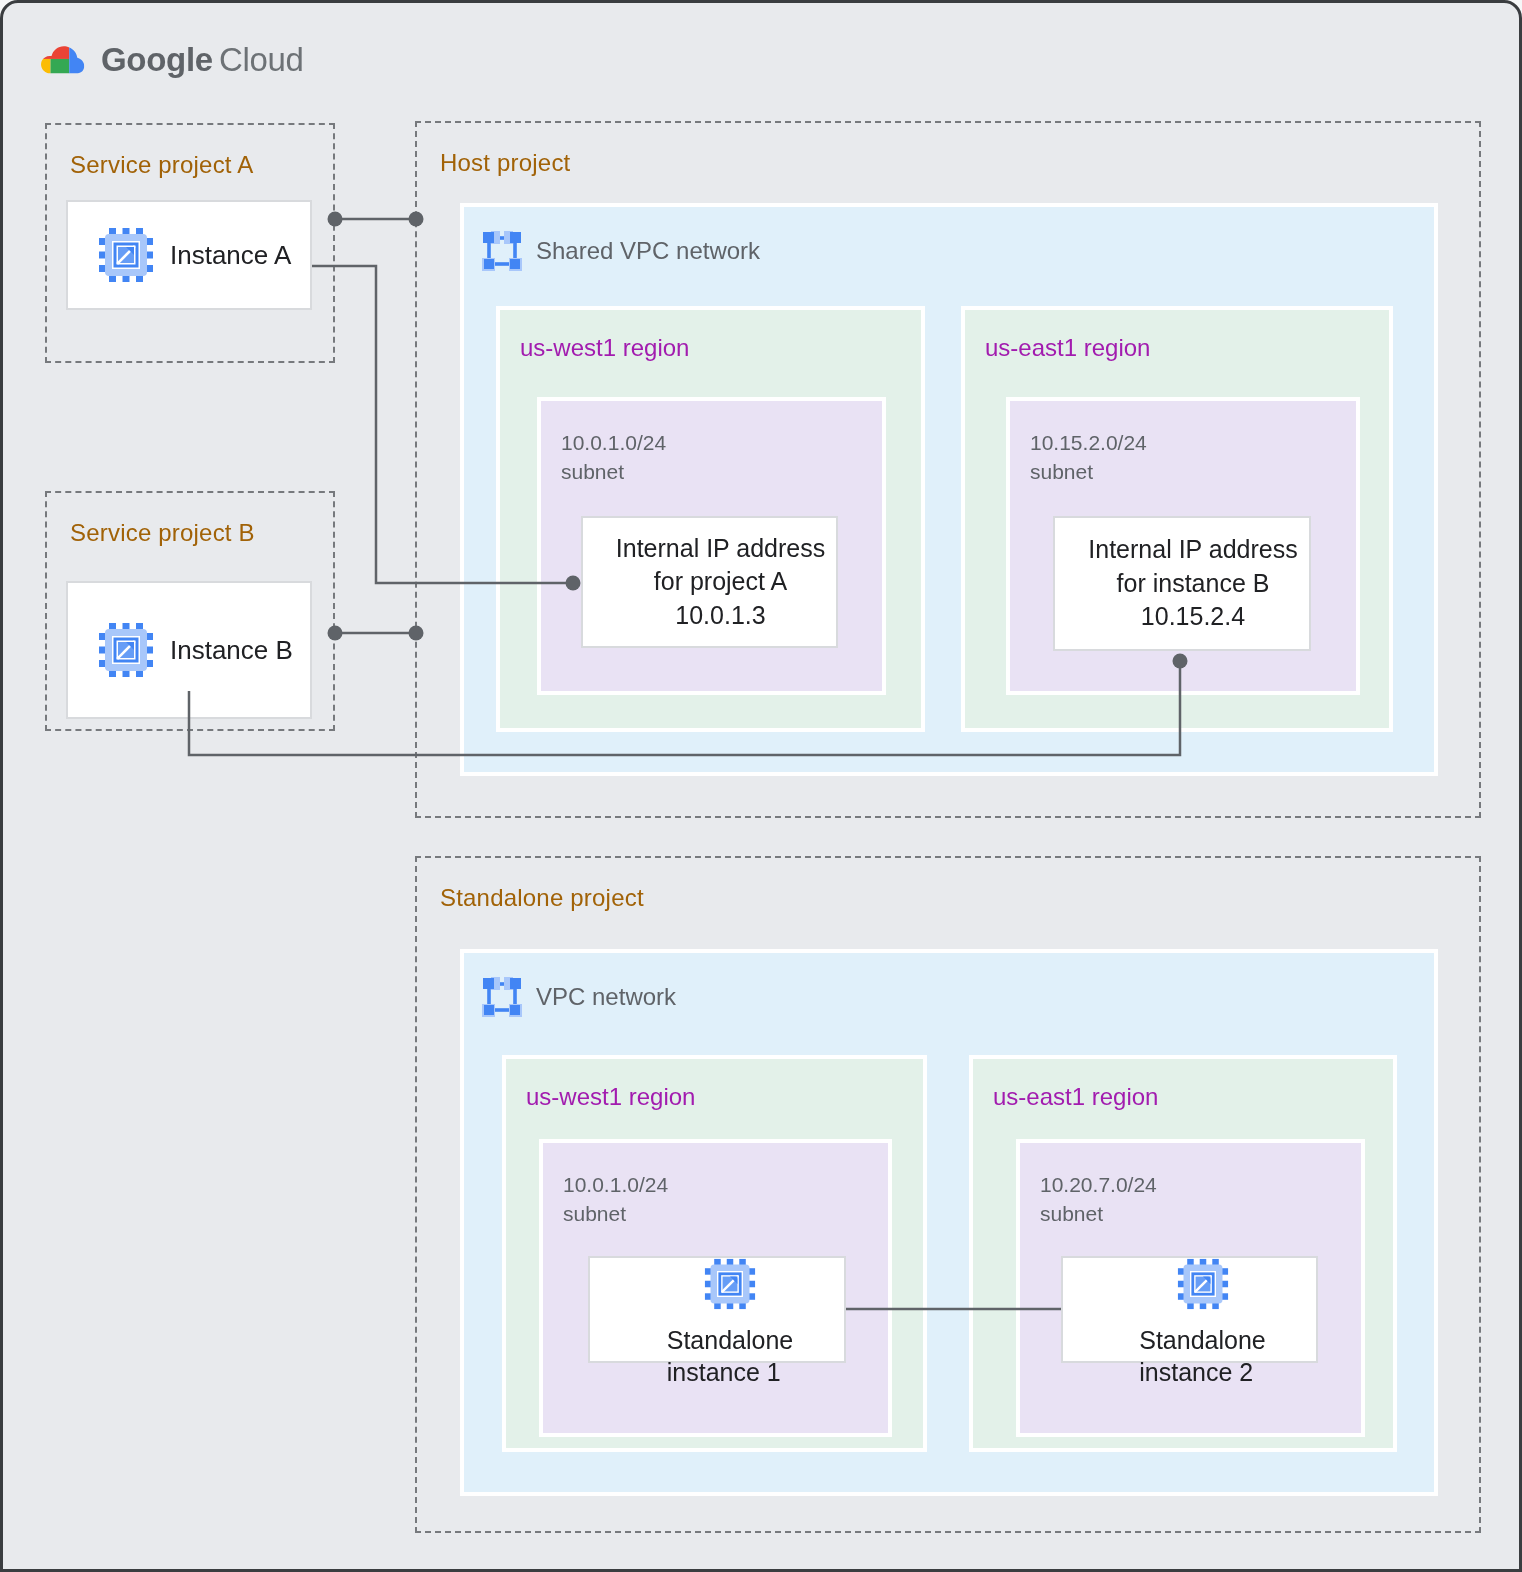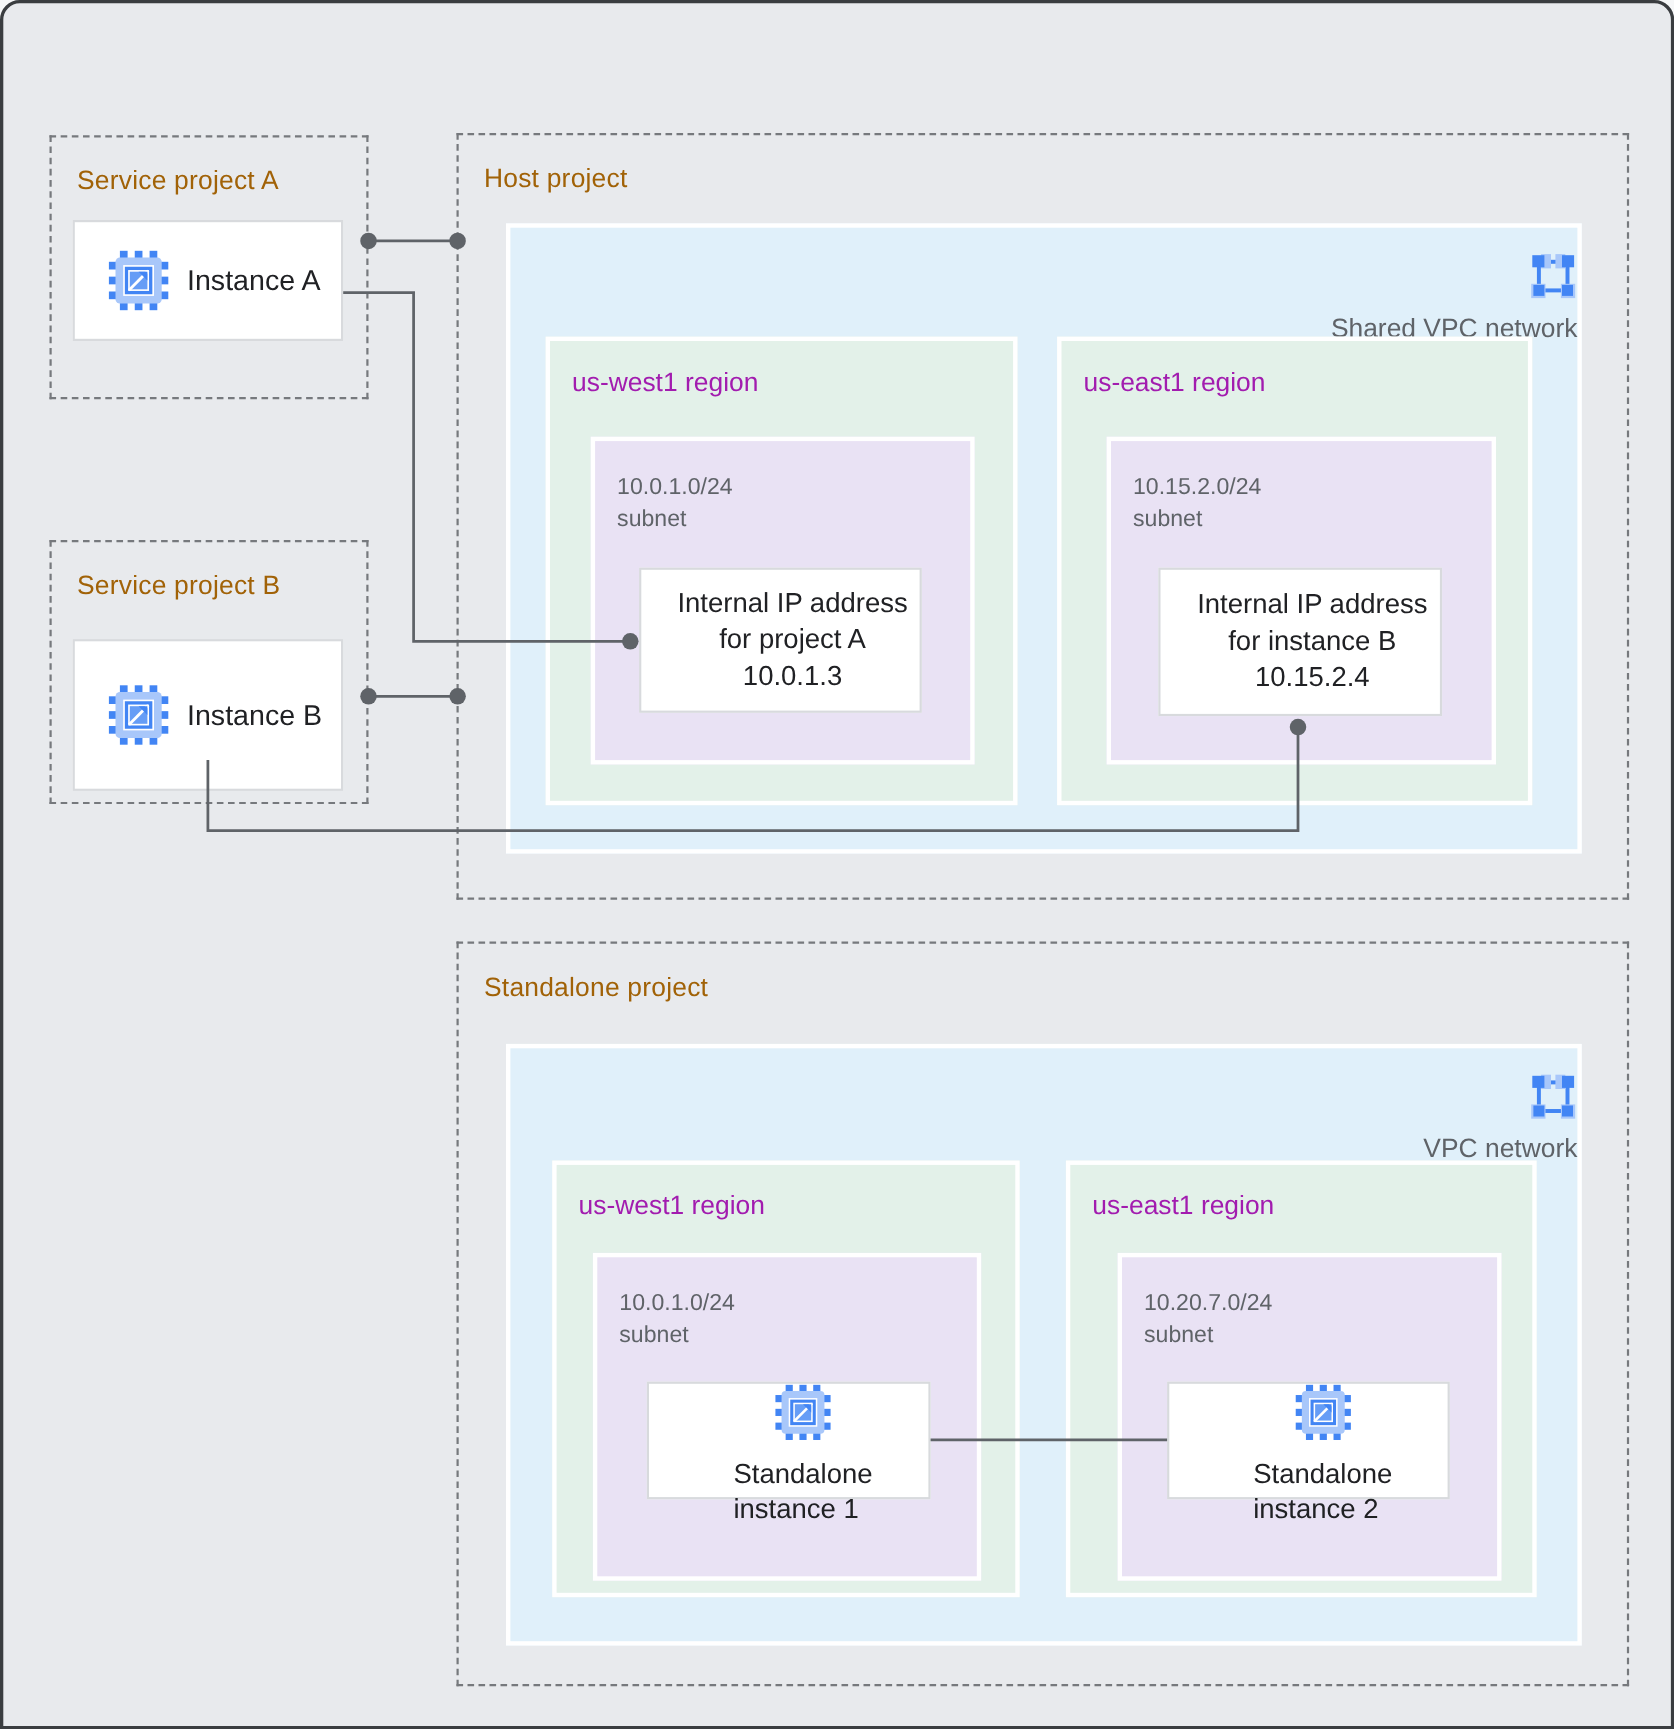--- a/index.html
+++ b/index.html
@@ -12,21 +12,21 @@
     border:3px solid #3a3d40;
     border-radius:18px 18px 0 0;
     box-sizing:border-box;
   }
   .abs{position:absolute;box-sizing:border-box;}
   
   .dashed-box{border:2px dashed #76797d;}
   .proj-label{margin:26px 0 0 23px;font-size:24px;color:#a16207;letter-spacing:.2px;}
   
   .net-box{background:#E0F0FA;border:4px solid #ffffff;}
-  .net-head{display:flex;align-items:flex-end;gap:12px;margin:22px 0 0 16px;flex-direction:column;}
+  .net-head{display:flex;align-items:center;gap:12px;margin:22px 0 0 16px;}
   .net-head .lbl{font-size:24px;color:#5F6368;}
   
   .region-box{background:#E3F1E9;border:4px solid #ffffff;}
   .region-label{margin:24px 0 0 20px;font-size:24px;color:#a21caf;}
   
   .subnet-box{background:#E9E2F4;border:4px solid #ffffff;}
   .subnet-label{margin:28px 0 0 20px;font-size:21px;color:#5F6368;line-height:1.38;}
   .subnet-label span{display:block;}
   
   .card{background:#ffffff;border:2px solid #D8DADD;padding-left:22px;}
@@ -94,20 +94,28 @@
         <rect x="0" y="38" width="26" height="42" fill="#FBBC04"></rect>
         <rect x="26" y="38" width="36" height="42" fill="#34A853"></rect>
         <rect x="62" y="0" width="38" height="80" fill="#4285F4"></rect>
       </g>
     </symbol>
   </defs>
 </svg>
 
 <div class="canvas">
 
+  <div class="logo">
+    <svg class="icon" width="52" height="42">
+        <use href="#gcloud-icon"></use>
+      </svg>
+    <div class="logo-text">
+      <span class="g">Google</span><span class="c">Cloud</span>
+    </div>
+  </div>
 
   <div class="abs dashed-box" style="left:42px;top:120px;width:290px;height:240px;">
     <div class="proj-label">Service project A</div>
   </div>
   <div class="abs card inst-card" style="left:63px;top:197px;width:246px;height:110px;">
     <svg class="icon" width="56" height="56">
         <use href="#chip-icon"></use>
       </svg>
     <span>Instance A</span>
   </div>

